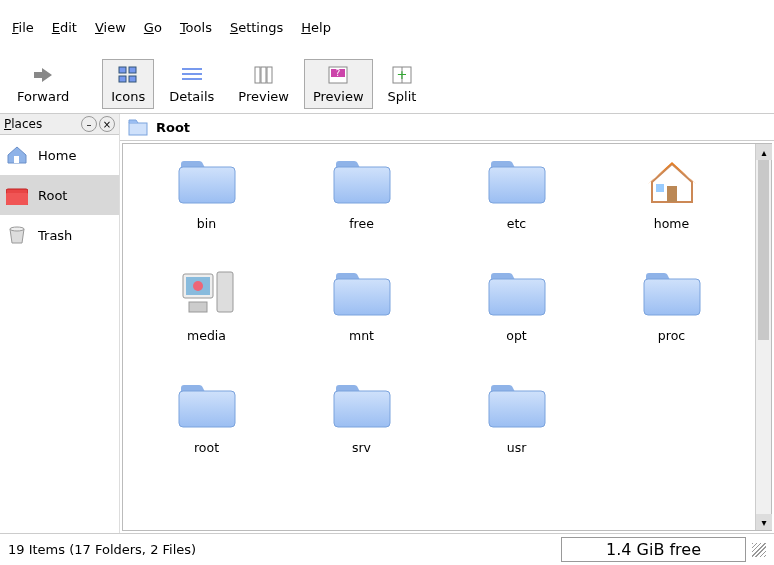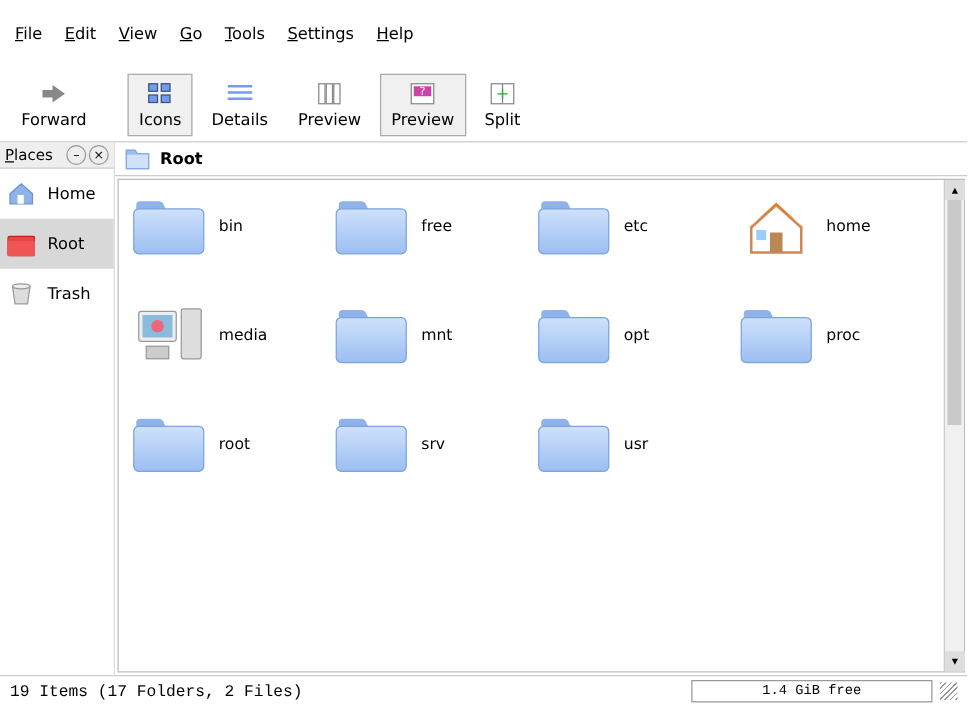--- a/index.html
+++ b/index.html
@@ -13,44 +13,44 @@
   .toolbar { display: flex; padding: 4px 8px; gap: 6px; border-bottom: 1px solid #ccc; align-items: flex-start; }
   .tbtn { display: flex; flex-direction: column; align-items: center; gap: 3px; padding: 4px 8px; border: 1px solid transparent; cursor: pointer; min-width: 44px; font-size: 13px; }
   .tbtn.active { border: 1px solid #aaa; background: #f0f0f0; }
   .tbtn .ticon { width: 24px; height: 22px; display:flex;align-items:center;justify-content:center;}
   .tsep { width: 12px; }
   
   
   .body { flex: 1; display: flex; min-height: 0; }
   
   
-  .sidebar { width: 92px; display: flex; flex-direction: column; border-right: 1px solid #ddd; text-align: right; }
+  .sidebar { width: 120px; display: flex; flex-direction: column; border-right: 1px solid #ddd; text-align: right; }
   .sidehdr { display: flex; align-items: center; padding: 2px 4px; background: #eee; font-size: 12px; justify-content: space-between; border-bottom: 1px solid #ccc; }
   .sidehdr u { text-decoration: underline; }
   .sidehdr-btns { display: flex; gap: 2px; }
   .sidehdr-btns span { width: 16px; height: 16px; border-radius: 8px; border:1px solid #999; background:#eee; display:inline-flex;align-items:center;justify-content:center;font-size:10px;}
   .sideitem { display: flex; align-items: center; gap: 10px; padding: 10px 6px; cursor: pointer; font-size: 13px; }
   .sideitem.selected { background: #d8d8d8; }
   .sideitem .sicon { width: 22px; height: 20px; display:flex;align-items:center;justify-content:center;}
   
   
   .main { flex: 1; display: flex; flex-direction: column; min-width: 0; }
   .pathbar { display: flex; align-items: center; gap: 8px; padding: 4px 8px; border-bottom: 1px solid #ccc; }
   .pathbar b { font-size: 13px; }
   .filearea-wrap { flex: 1; display: flex; border: 1px solid #bbb; margin: 2px; min-height: 0; }
   .filearea { flex: 1; overflow-y: auto; padding: 10px; display: grid; grid-template-columns: repeat(4, 1fr); gap: 35px 8px; align-content: start; }
-  .fitem { display: flex; flex-direction: row; align-items: center; gap: 10px; cursor: pointer; font-size: 12.5px; }
+  .fitem { display: flex; flex-direction: column; align-items: center; gap: 10px; cursor: pointer; font-size: 12.5px; }
   .fitem .ficon { width: 60px; height: 52px; display:flex;align-items:center;justify-content:center;}
   .scrollbar { width: 16px; background: #f0f0f0; display: flex; flex-direction: column; justify-content: space-between; border-left:1px solid #ccc;}
   .scrollbar .arr { width:16px;height:16px;background:#ddd;font-size:10px;display:flex;align-items:center;justify-content:center;cursor:pointer;}
   .scrollbar .thumb { flex:0 0 180px;background:#c8c8c8;margin:0 2px;}
   
   
-  .status { display: flex; justify-content: space-between; align-items: center; padding: 3px 8px; font-size: 13px; border-top: 1px solid #ccc; font-family: Liberation Mono, monospace; }
-  .freebox { border:1px solid #999; padding: 2px 56px; font-size:11px; }
+  .status { display: flex; justify-content: space-between; align-items: center; padding: 3px 8px; font-size: 13px; border-top: 1px solid #ccc; }
+  .freebox { border:1px solid #999; padding: 2px 44px; font-size:16px; }
   .grip { width:14px;height:14px; background:repeating-linear-gradient(135deg,#999,#999 1px,transparent 1px,transparent 3px);}
   
   svg { display:block; }
 </style>
 </head>
 <body>
 
 <svg width="0" height="0" style="position:absolute">
   <defs>
     <linearGradient id="fgrad" x1="0" y1="0" x2="0" y2="1">

